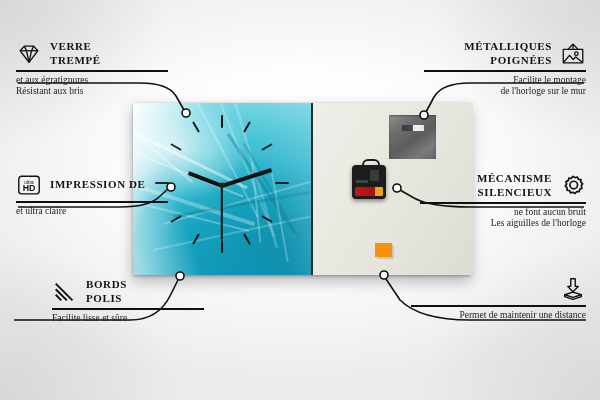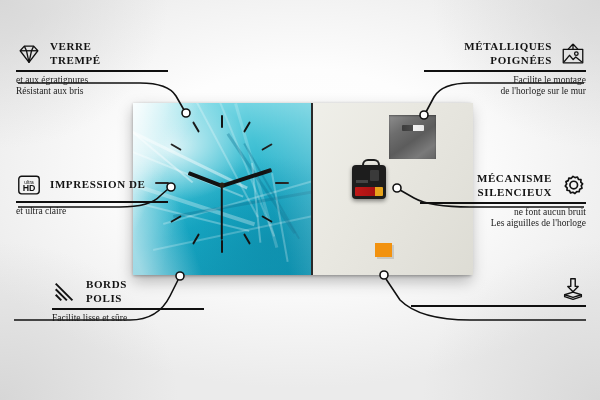--- a/index.html
+++ b/index.html
@@ -300,16 +300,17 @@
       <svg class="ico" viewBox="0 0 28 28">
         <g fill="none" stroke="#111" stroke-width="1.5" stroke-linejoin="round">
           <path d="M11.6,3 L16.4,3 L16.4,11.2 L19.6,11.2 L14,17 L8.4,11.2 L11.6,11.2 Z"></path>
           <path d="M14,17.4 L23,20.2 L14,23 L5,20.2 Z"></path>
           <path d="M5,20.2 L5,22.3 L14,25.1 L23,22.3 L23,20.2"></path>
         </g>
       </svg>
     </div>
     <div class="rule" style="width:175px;"></div>
     <div class="desc">
+      <div>Permet de maintenir une distance</div>
     </div>
   </div>
 
 </div>
 
 </body></html>

